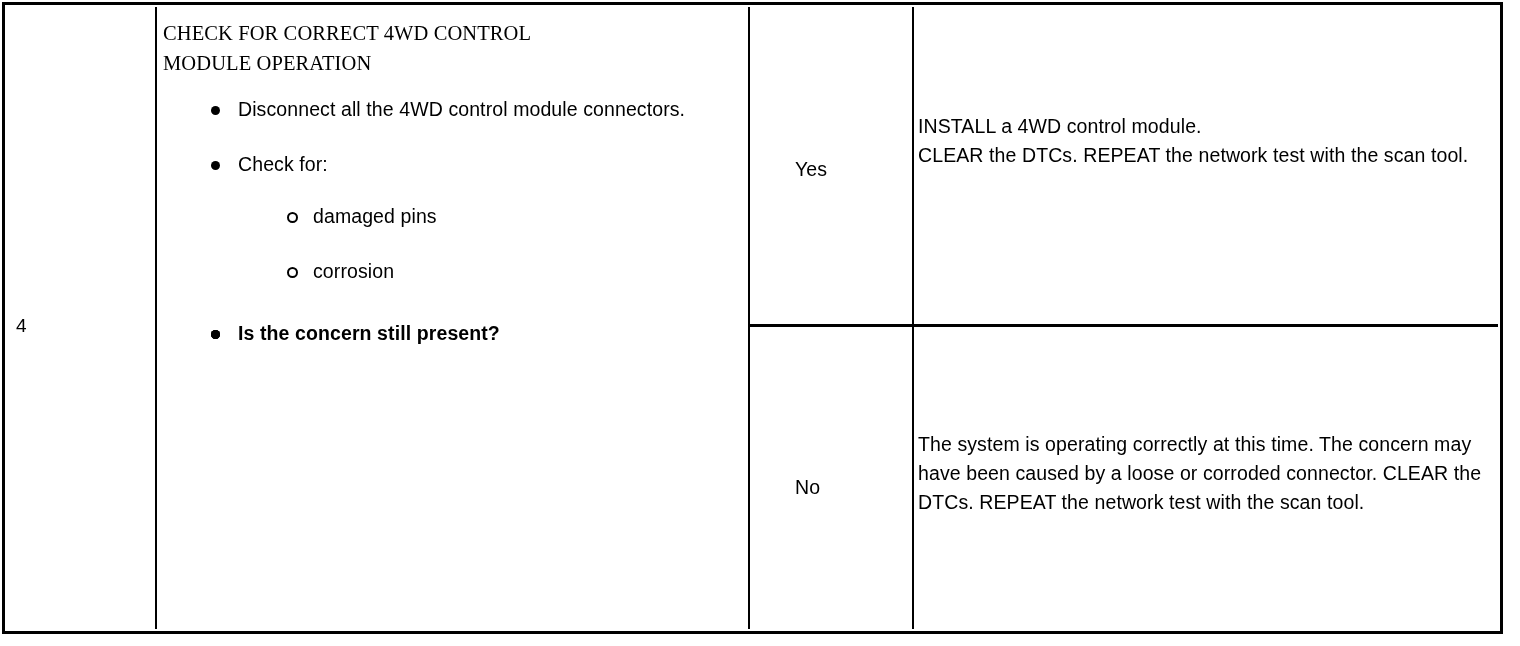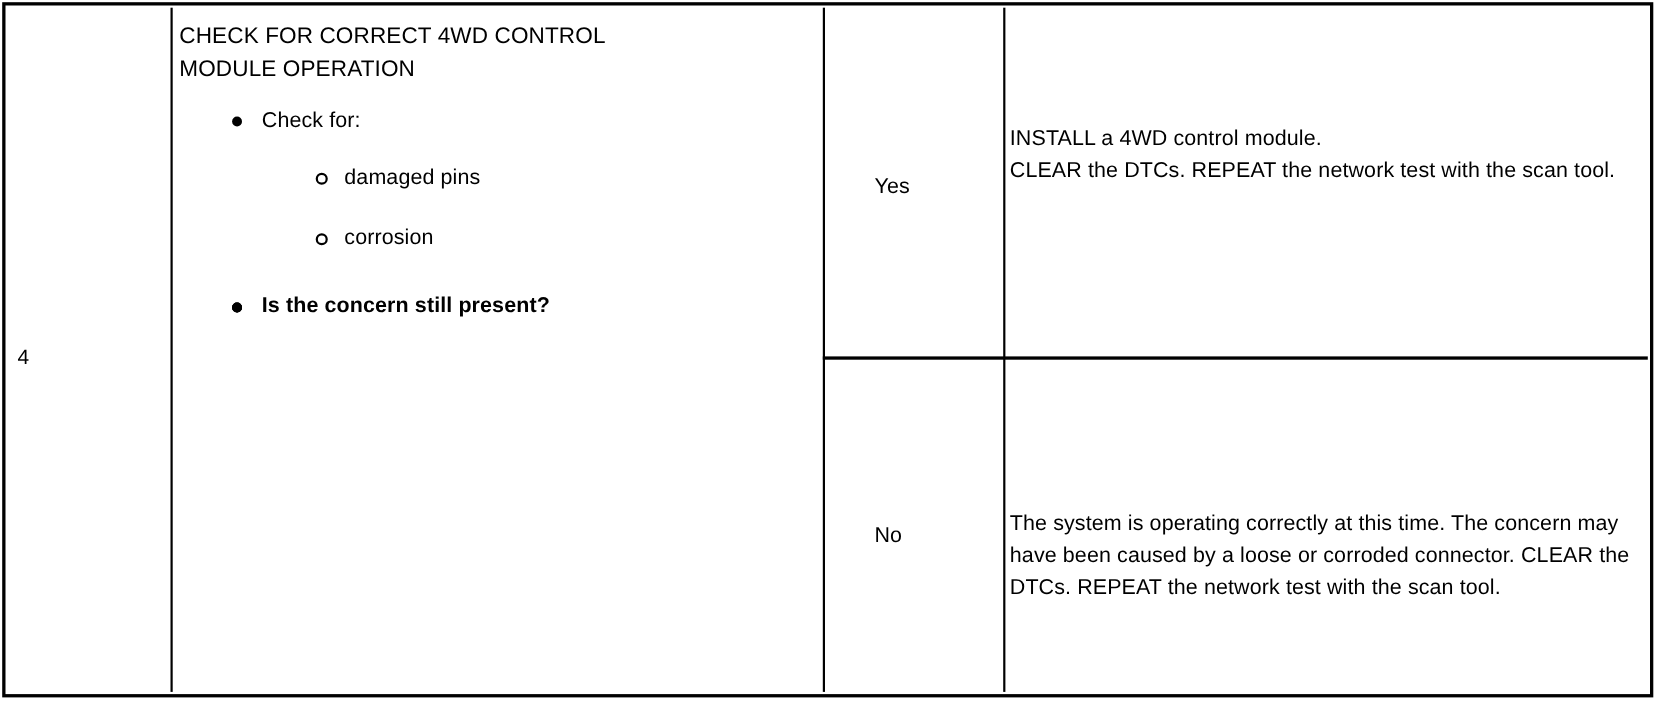--- a/index.html
+++ b/index.html
@@ -74,20 +74,21 @@
     left: 158px;
     top: 13px;
     width: 578px;
   }
   .action-title {
     font-size: 20.5px;
     line-height: 30px;
     letter-spacing: 0.1px;
     white-space: pre-line;
     margin: 0 0 16px 0;
+    font-family: Liberation Serif, serif;
   }
 
   .bullet-list { margin: 0; padding: 0; list-style: none; }
 
   .bullet-item {
     position: relative;
     padding-left: 75px;
     font-size: 19.5px;
     line-height: 30px;
     letter-spacing: 0.1px;
@@ -141,21 +142,21 @@
   .action-text {
     position: absolute;
     left: 913px;
     width: 590px;
     font-size: 19.5px;
     line-height: 29px;
     letter-spacing: 0.1px;
     white-space: pre-line;
   }
   .action-text-yes { top: 107px; }
-  .action-text-no  { top: 425px; margin-top: 32px; }
+  .action-text-no  { top: 425px; }
 </style>
 </head>
 <body>
 
 <div class="sheet">
 
   <div class="table-frame">
 
     <div class="vrule vrule-step"></div>
     <div class="vrule vrule-result"></div>
@@ -164,20 +165,24 @@
 
     <div class="step-number">4</div>
 
     <div class="action-col">
 
       <div class="action-title">CHECK FOR CORRECT 4WD CONTROL
 MODULE OPERATION</div>
 
       <ul class="bullet-list">
 
+        <li class="bullet-item">
+          <span class="marker-disc"></span>
+          <span>Disconnect all the 4WD control module connectors.</span>
+        </li>
 
         <li class="bullet-item tight">
           <span class="marker-disc"></span>
           <span>Check for:</span>
 
           <ul class="sub-list">
             <li class="sub-item">
               <span class="marker-circle"></span>
               <span>damaged pins</span>
             </li>

